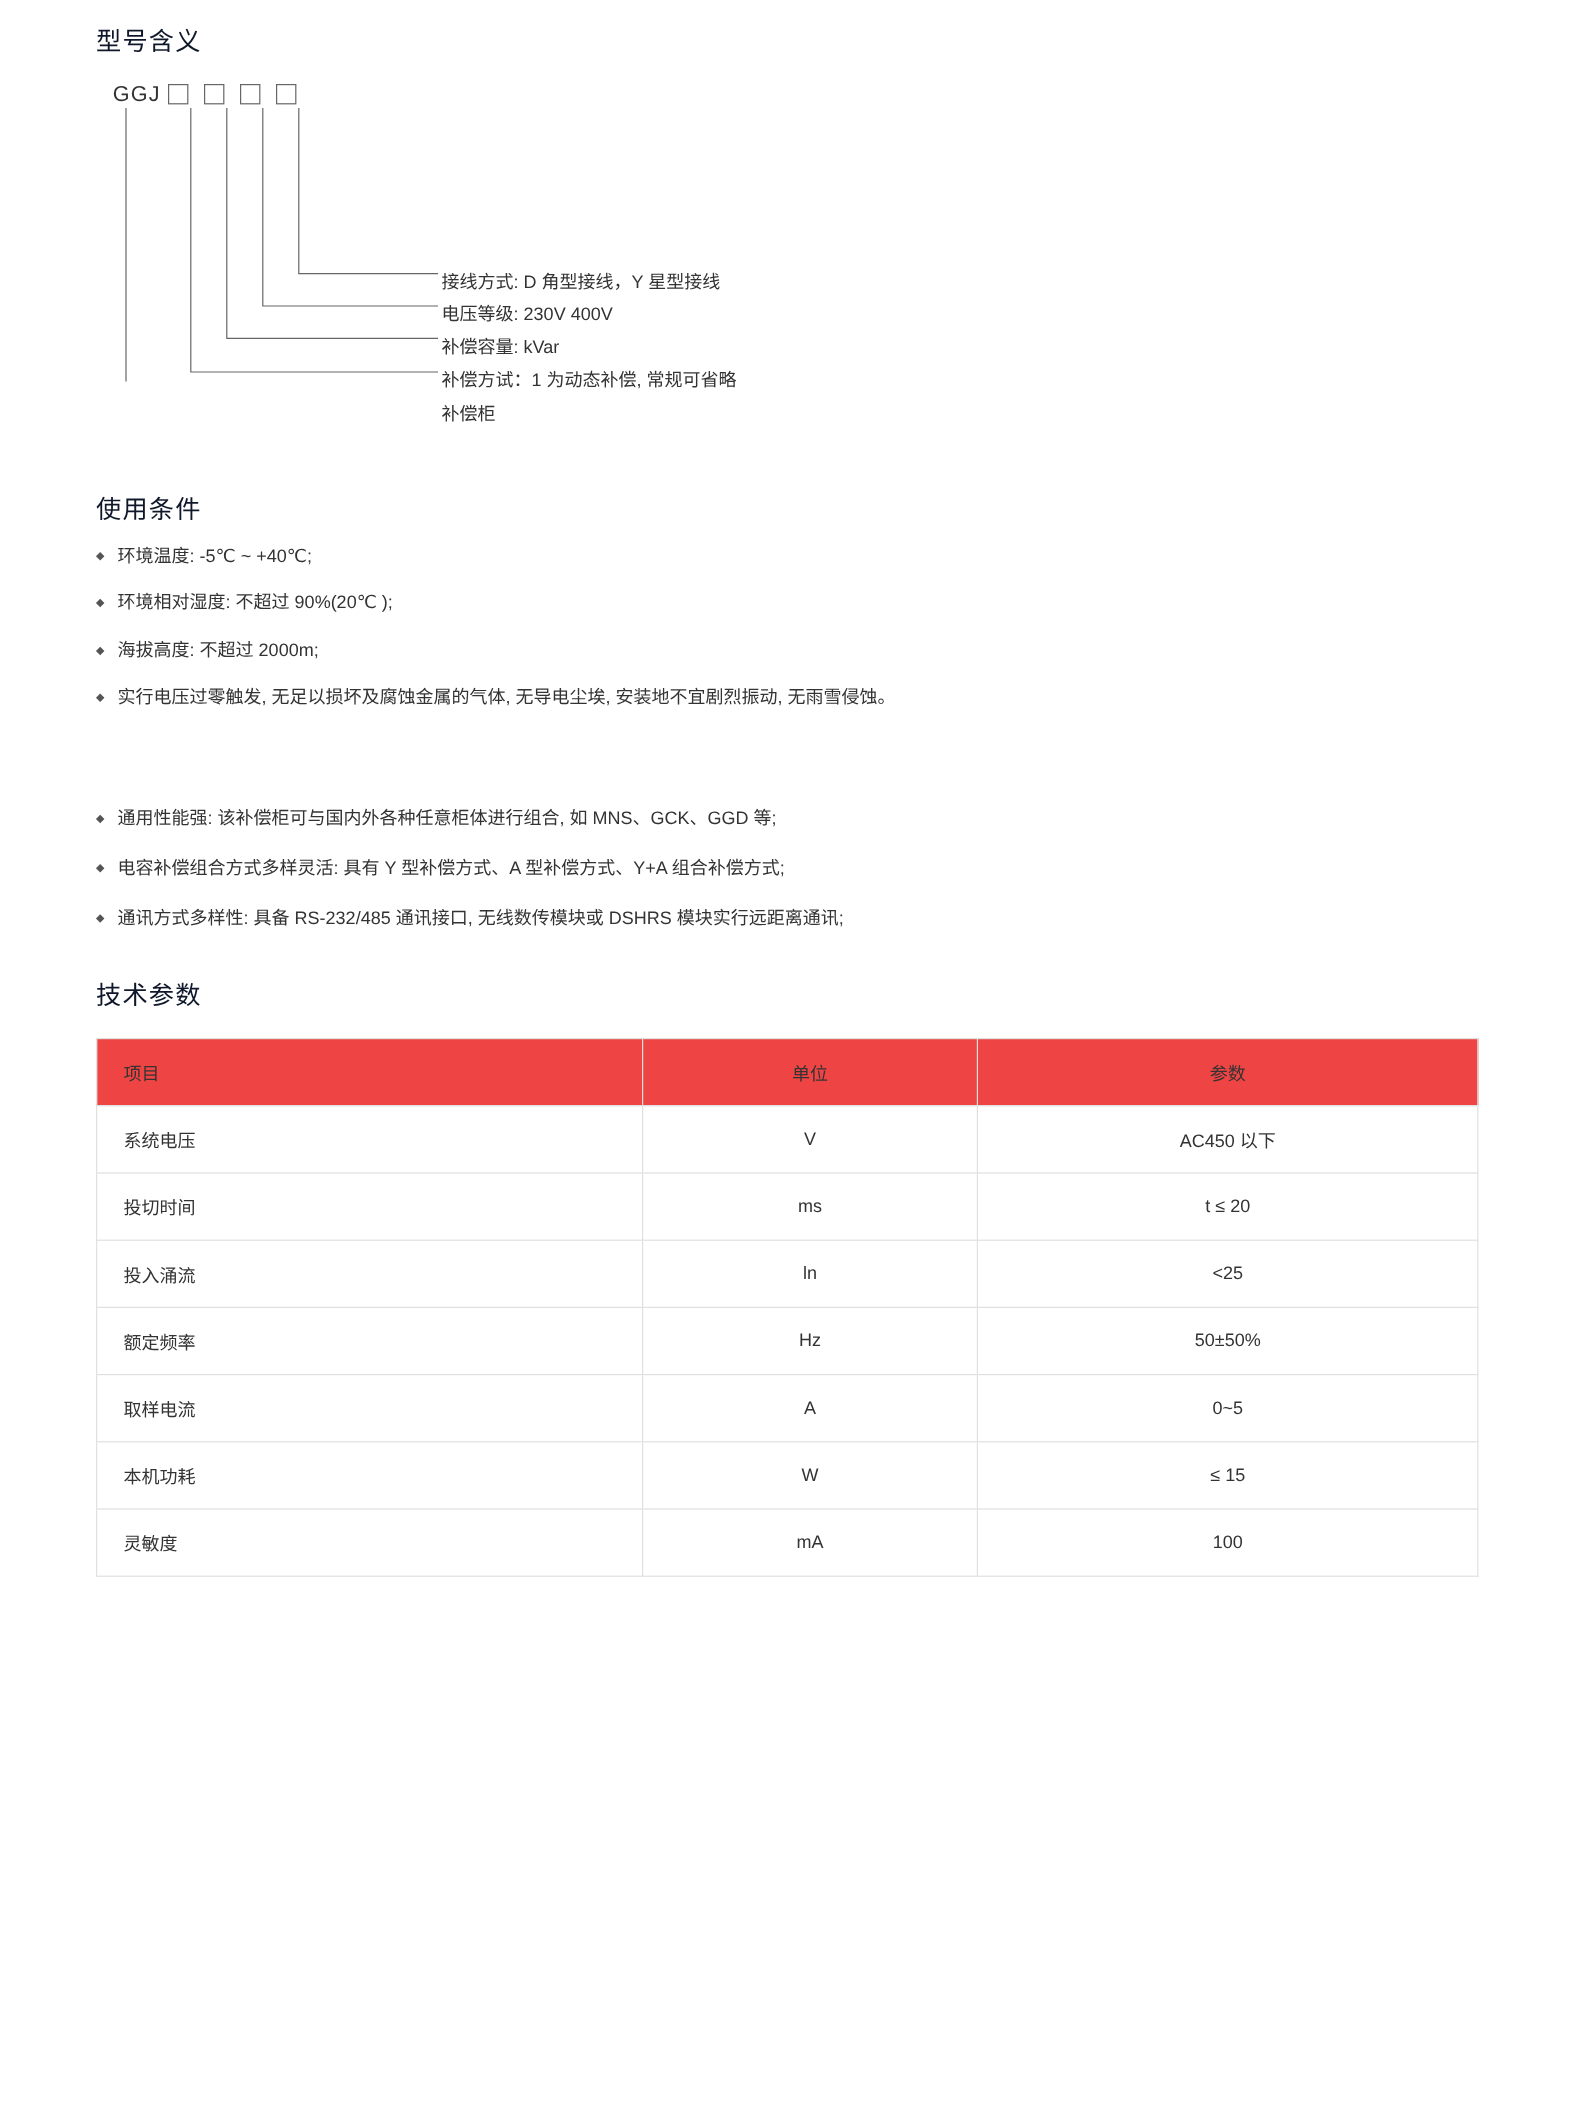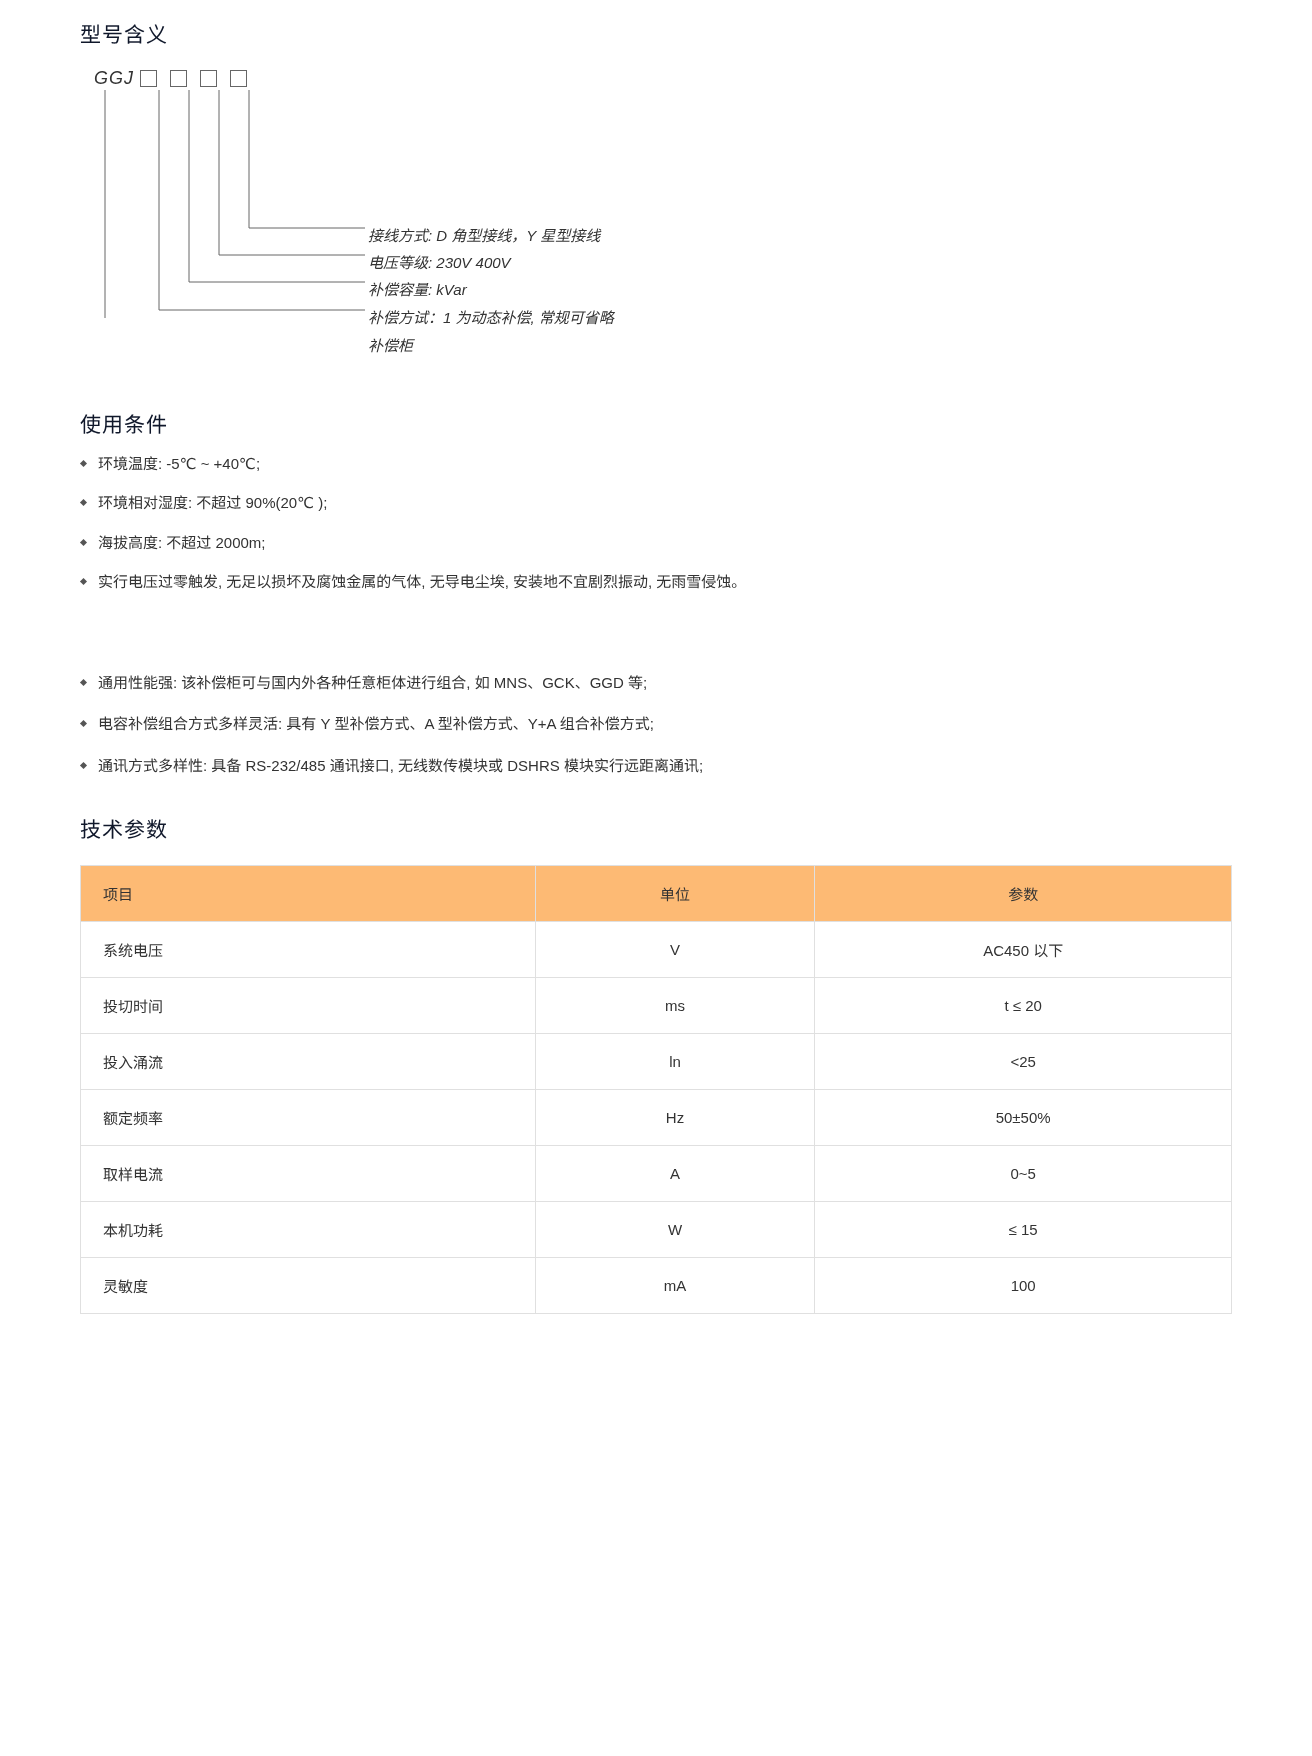--- a/index.html
+++ b/index.html
@@ -31,21 +31,20 @@
   .sec-naming { padding-top: 8px; }
   .sec-conditions { margin-top: 90px; }
   .sec-features { margin-top: 78px; }
   .sec-specs { margin-top: 36px; }
 
   
   .naming-wrap {
     position: relative;
     height: 250px;
     margin-top: 20px;
-    font-style: italic;
   }
   .model-code {
     position: absolute;
     left: 14px;
     top: 0px;
     font-size: 18px;
     color: #333;
     letter-spacing: 1px;
   }
   .boxes {
@@ -122,21 +121,21 @@
   }
   table.spec-table th,
   table.spec-table td {
     border: 1px solid #e0e0e0;
     padding: 0;
     height: 55px;
     font-weight: normal;
     color: #333;
   }
   table.spec-table thead th {
-    background: #fdba74;
+    background: #ef4444;
     height: 55px;
   }
   table.spec-table th.col-item,
   table.spec-table td.col-item {
     width: 39.5%;
     text-align: left;
     padding-left: 22px;
   }
   table.spec-table th.col-unit,
   table.spec-table td.col-unit {

